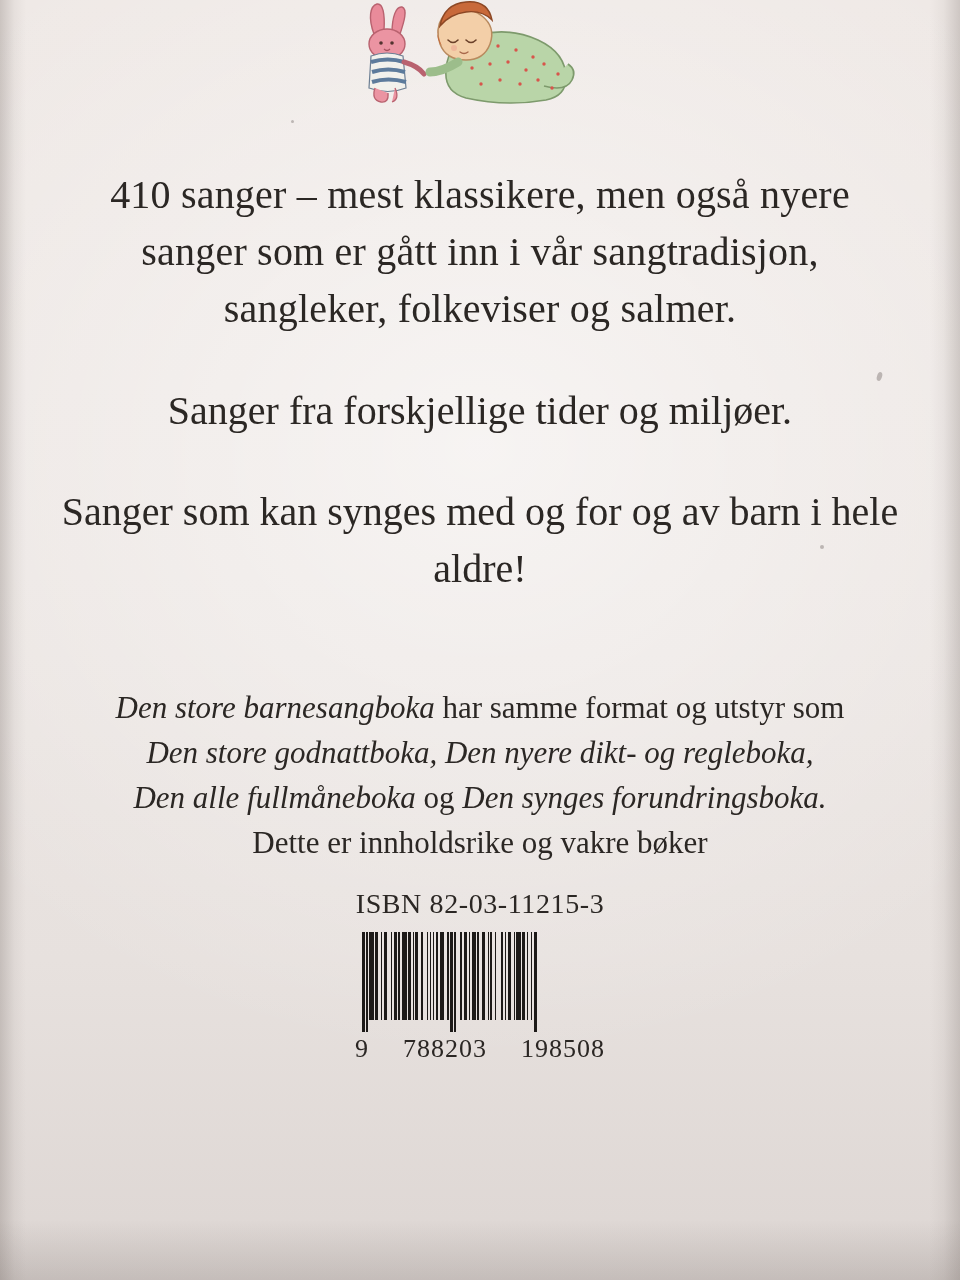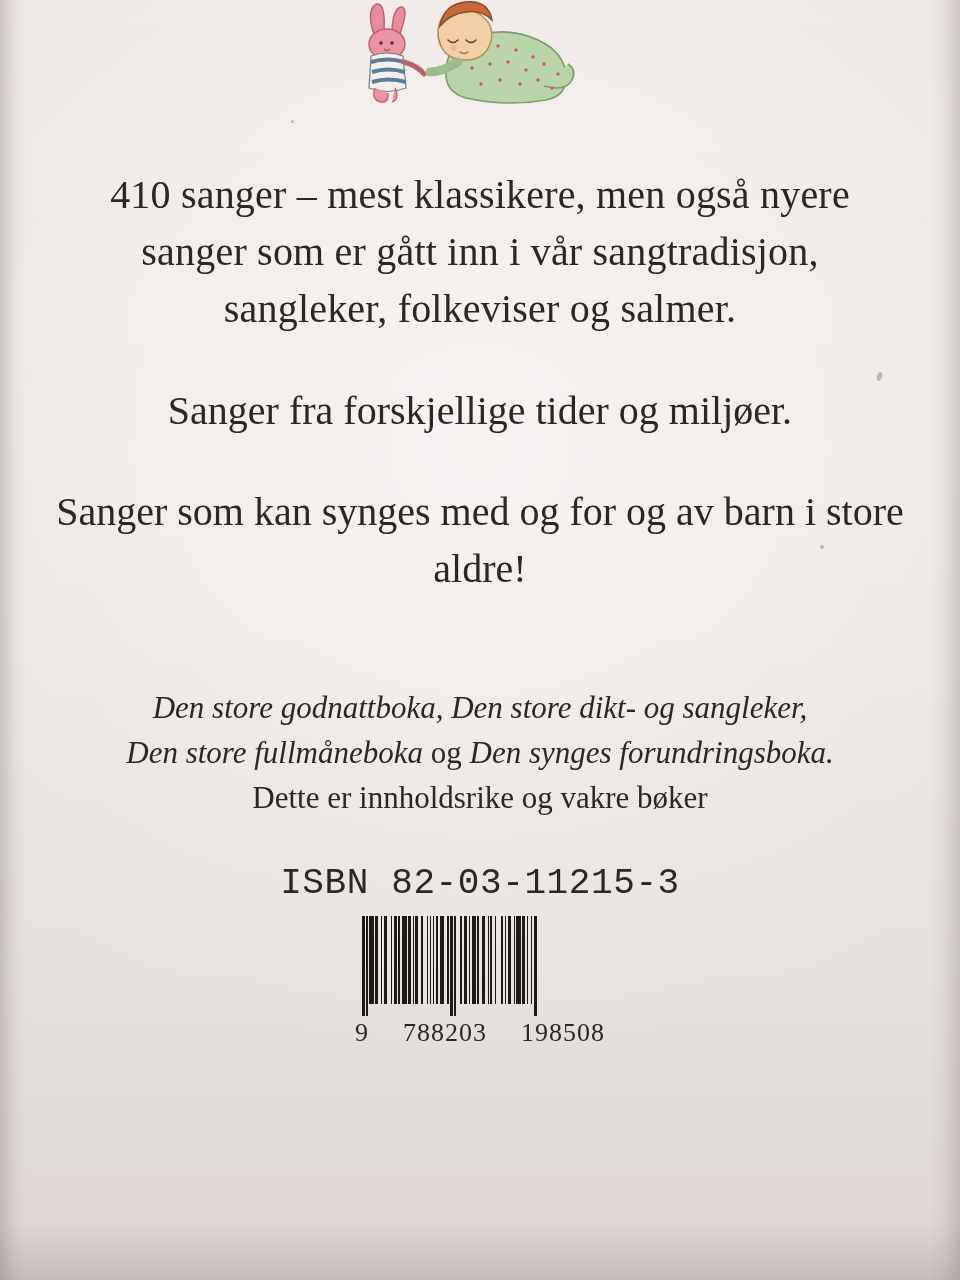--- a/index.html
+++ b/index.html
@@ -98,24 +98,23 @@
     font-style: italic;
   }
 
   .publisher {
     margin-top: 74px;
     font-size: 42px;
     letter-spacing: 0.5px;
   }
 
   .isbn {
-    margin-top: 42px;
-    font-size: 36px;
+    margin-top: 22px;
+    font-size: 28px;
     letter-spacing: 0.6px;
-    font-family: Liberation Mono, monospace;
   }
 
   
   .barcode-wrap {
     margin-top: 12px;
     width: 250px;
     display: flex;
     flex-direction: column;
     align-items: center;
   }
@@ -218,26 +217,29 @@
         <circle cx="124" cy="48" r="3" fill="#eda693" opacity="0.6"></circle>
         <path d="M130 52 q4 3 8 0" fill="none" stroke="#a8674a" stroke-width="1.3" stroke-linecap="round"></path>
 
         <path d="M128 62 q-16 10 -28 10" fill="none" stroke="#9cbd8b" stroke-width="9" stroke-linecap="round"></path>
       </g>
     </svg>
   </div>
 
   <div class="blurb-1">410 sanger – mest klassikere, men også nyere sanger som er gått inn i vår sangtradisjon, sangleker, folkeviser og salmer.</div>
   <div class="blurb-2">Sanger fra forskjellige tider og miljøer.</div>
-  <div class="blurb-3">Sanger som kan synges med og for og av barn i store aldre!</div>
+  <div class="blurb-3">Sanger som kan synges med og for og av barn i hele aldre!</div>
 
   <div class="series-block">
-    <div><em>Den store godnattboka, Den store dikt- og sangleker,</em></div>
     <div>
-      <em>Den store fullmåneboka</em><span> og </span><em>Den synges forundringsboka.</em>
+      <em>Den store barnesangboka</em><span> har samme format og utstyr som</span>
+    </div>
+    <div><em>Den store godnattboka, Den nyere dikt- og regleboka,</em></div>
+    <div>
+      <em>Den alle fullmåneboka</em><span> og </span><em>Den synges forundringsboka.</em>
     </div>
     <div>Dette er innholdsrike og vakre bøker</div>
   </div>
 
 
   <div class="isbn">ISBN 82-03-11215-3</div>
 
   <div class="barcode-wrap">
     <div class="barcode" id="barcode-bars">
         <span style="width: 2.9px; align-self: stretch;"></span>

